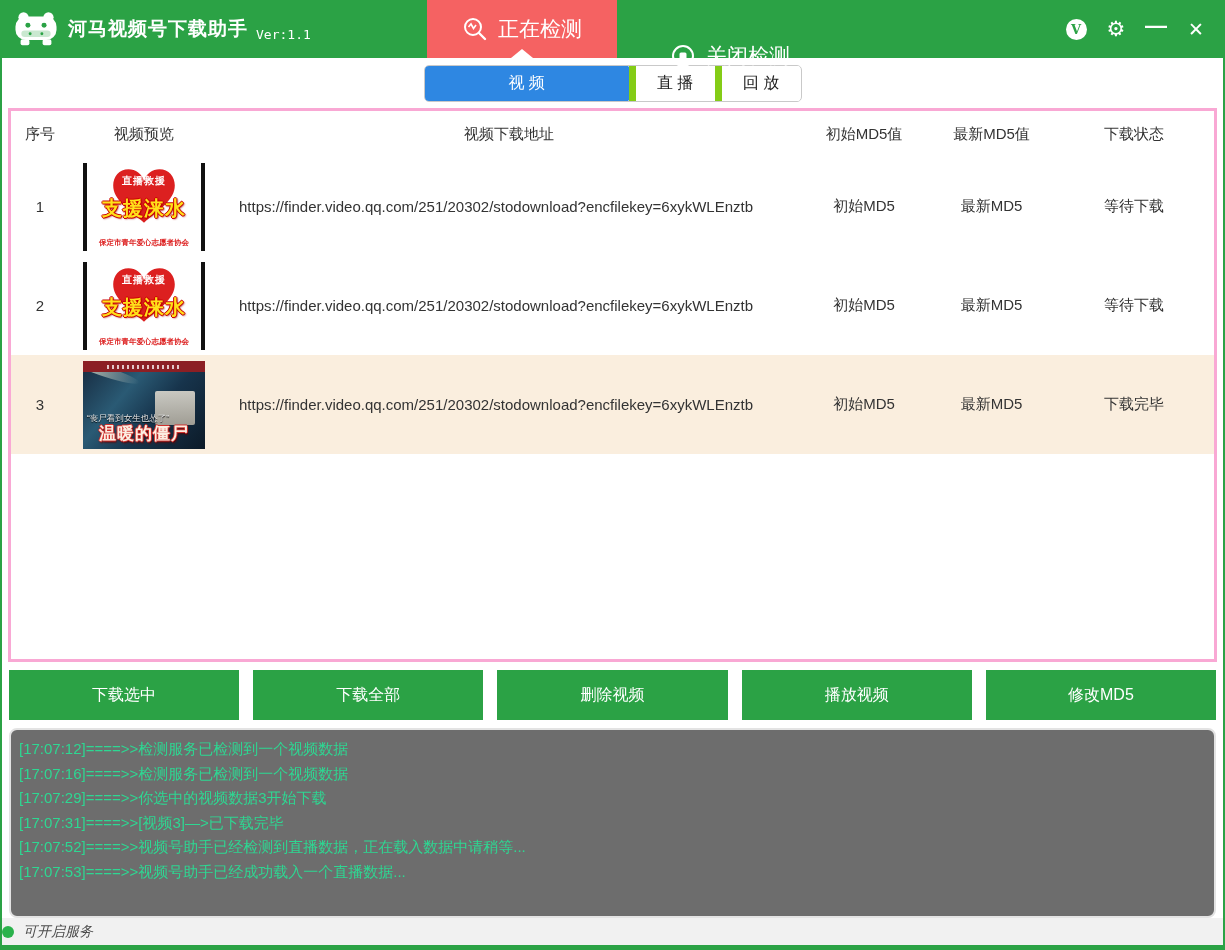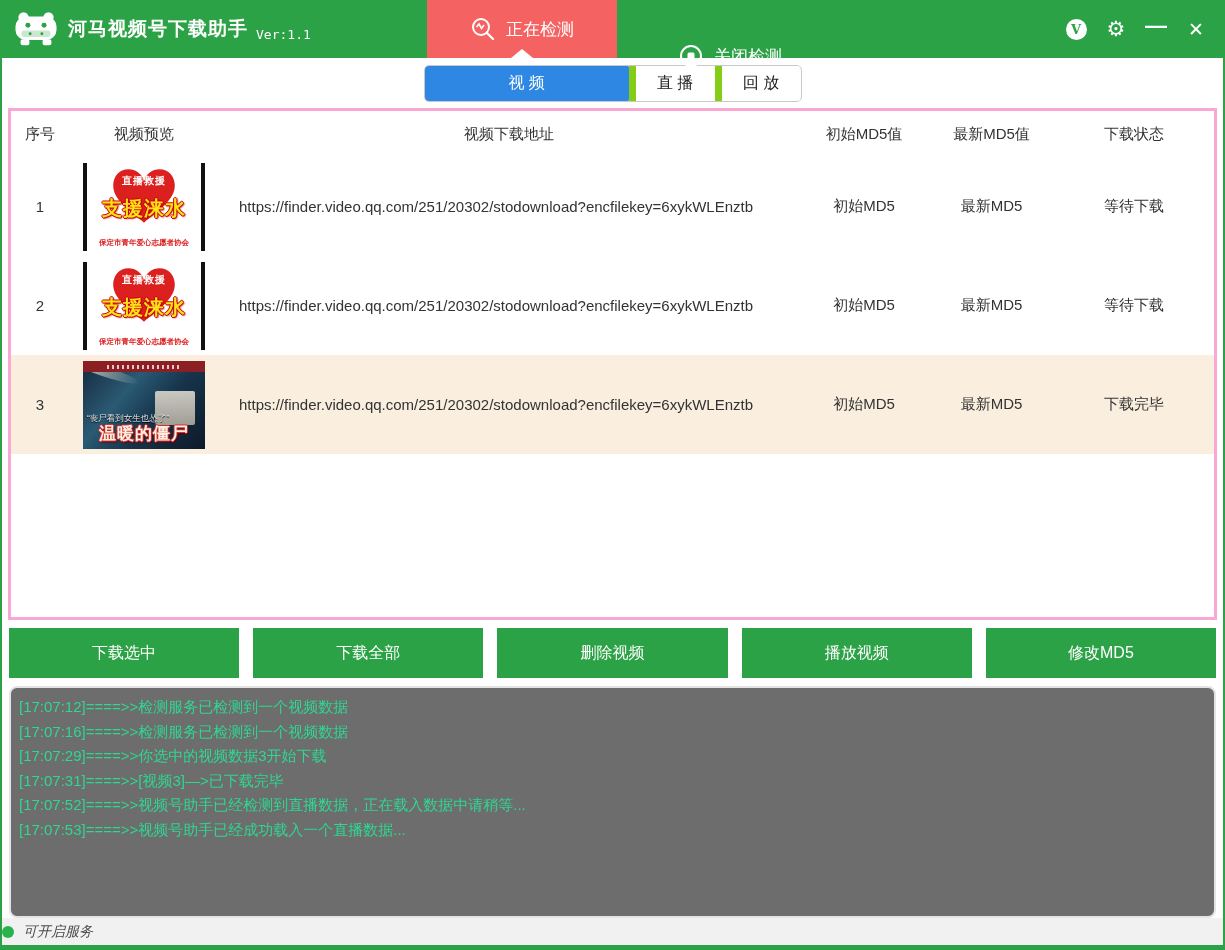--- a/index.html
+++ b/index.html
@@ -9,21 +9,21 @@
   .window { width:1225px; height:950px; display:flex; flex-direction:column;
     border-left:2px solid #2ba245; border-right:2px solid #2ba245; background:#fff; }
 
   
   .titlebar { height:58px; background:#2ba245; display:flex; align-items:stretch; position:relative; flex-shrink:0; }
   .app-id { display:flex; align-items:center; padding-left:12px; }
   .app-logo { width:44px; height:38px; margin-right:10px; }
   .app-title { color:#fff; font-size:19px; font-weight:bold; letter-spacing:1px; }
   .app-ver { color:#fff; font-size:13px; font-family:"DejaVu Sans Mono",monospace; margin:10px 0 0 8px; }
 
-  .tb-btn { display:flex; align-items:center; justify-content:center; color:#fff; font-size:17px; cursor:default; }
+  .tb-btn { display:flex; align-items:center; justify-content:center; color:#fff; font-size:21px; cursor:default; }
   .btn-detecting { position:absolute; left:425px; top:0; width:190px; height:58px; background:#f56262; }
   .btn-detecting .notch { position:absolute; bottom:0; left:50%; margin-left:-11px; width:0; height:0;
     border-left:11px solid transparent; border-right:11px solid transparent; border-bottom:9px solid #ffffff; }
   .btn-stop { position:absolute; left:648px; top:0; width:160px; height:58px;margin-top:27px; }
   .tb-icon { margin-right:10px; display:flex; align-items:center; }
 
   .tb-right { position:absolute; right:14px; top:0; height:58px; display:flex; align-items:center; gap:14px; }
   .sys-ico { width:26px; height:26px; display:flex; align-items:center; justify-content:center; color:#fff; }
   .v-circle { width:21px; height:21px; border-radius:50%; background:#fff; color:#2ba245; font-size:13px; font-weight:bold;
     display:flex; align-items:center; justify-content:center; font-family:"DejaVu Serif",serif; }
@@ -67,21 +67,21 @@
   .mt-quote { position:absolute; top:52px; left:4px; color:#e3e3e3; font-size:8.5px; z-index:2; text-shadow:0 1px 1px #000; }
   .mt-title { position:absolute; bottom:4px; left:0; width:100%; text-align:center; color:#fceee2; font-size:17px; font-weight:bold; z-index:2;
     text-shadow:-1px 0 #d1302c,1px 0 #d1302c,0 -1px #d1302c,0 1px #d1302c,1px 2px 2px #600; letter-spacing:1px; }
 
   
   .actions { height:66px; display:flex; gap:14px; padding:8px 7px; background:#fff; flex-shrink:0; }
   .action-btn { flex:1; background:#2ba245; color:#fff; border:none; font-size:16px;
     font-family:"Liberation Sans","DejaVu Sans",sans-serif; cursor:default; }
 
   
-  .log { height:232px; margin:0 7px; background:#6d6d6d; border:2px solid #e3e3e3; border-radius:8px;
+  .log { height:190px; margin:0 7px; background:#6d6d6d; border:2px solid #e3e3e3; border-radius:8px;
     padding:7px 8px; overflow:hidden; flex-shrink:0; }
   .log-line { color:#2ed792; font-size:15px; line-height:24.5px; white-space:nowrap; }
 
   
   .statusbar { height:27px; background:#f1f1f1; display:flex; align-items:center; flex-shrink:0;font-style:italic; }
   .status-dot { width:12px; height:12px; border-radius:50%; background:#2bb24c; margin-right:9px; }
   .status-text { font-size:14px; color:#4c4c4c; }
   .bottom-strip { height:5px; background:#2ba245; flex-shrink:0; }
 </style>
 </head>

